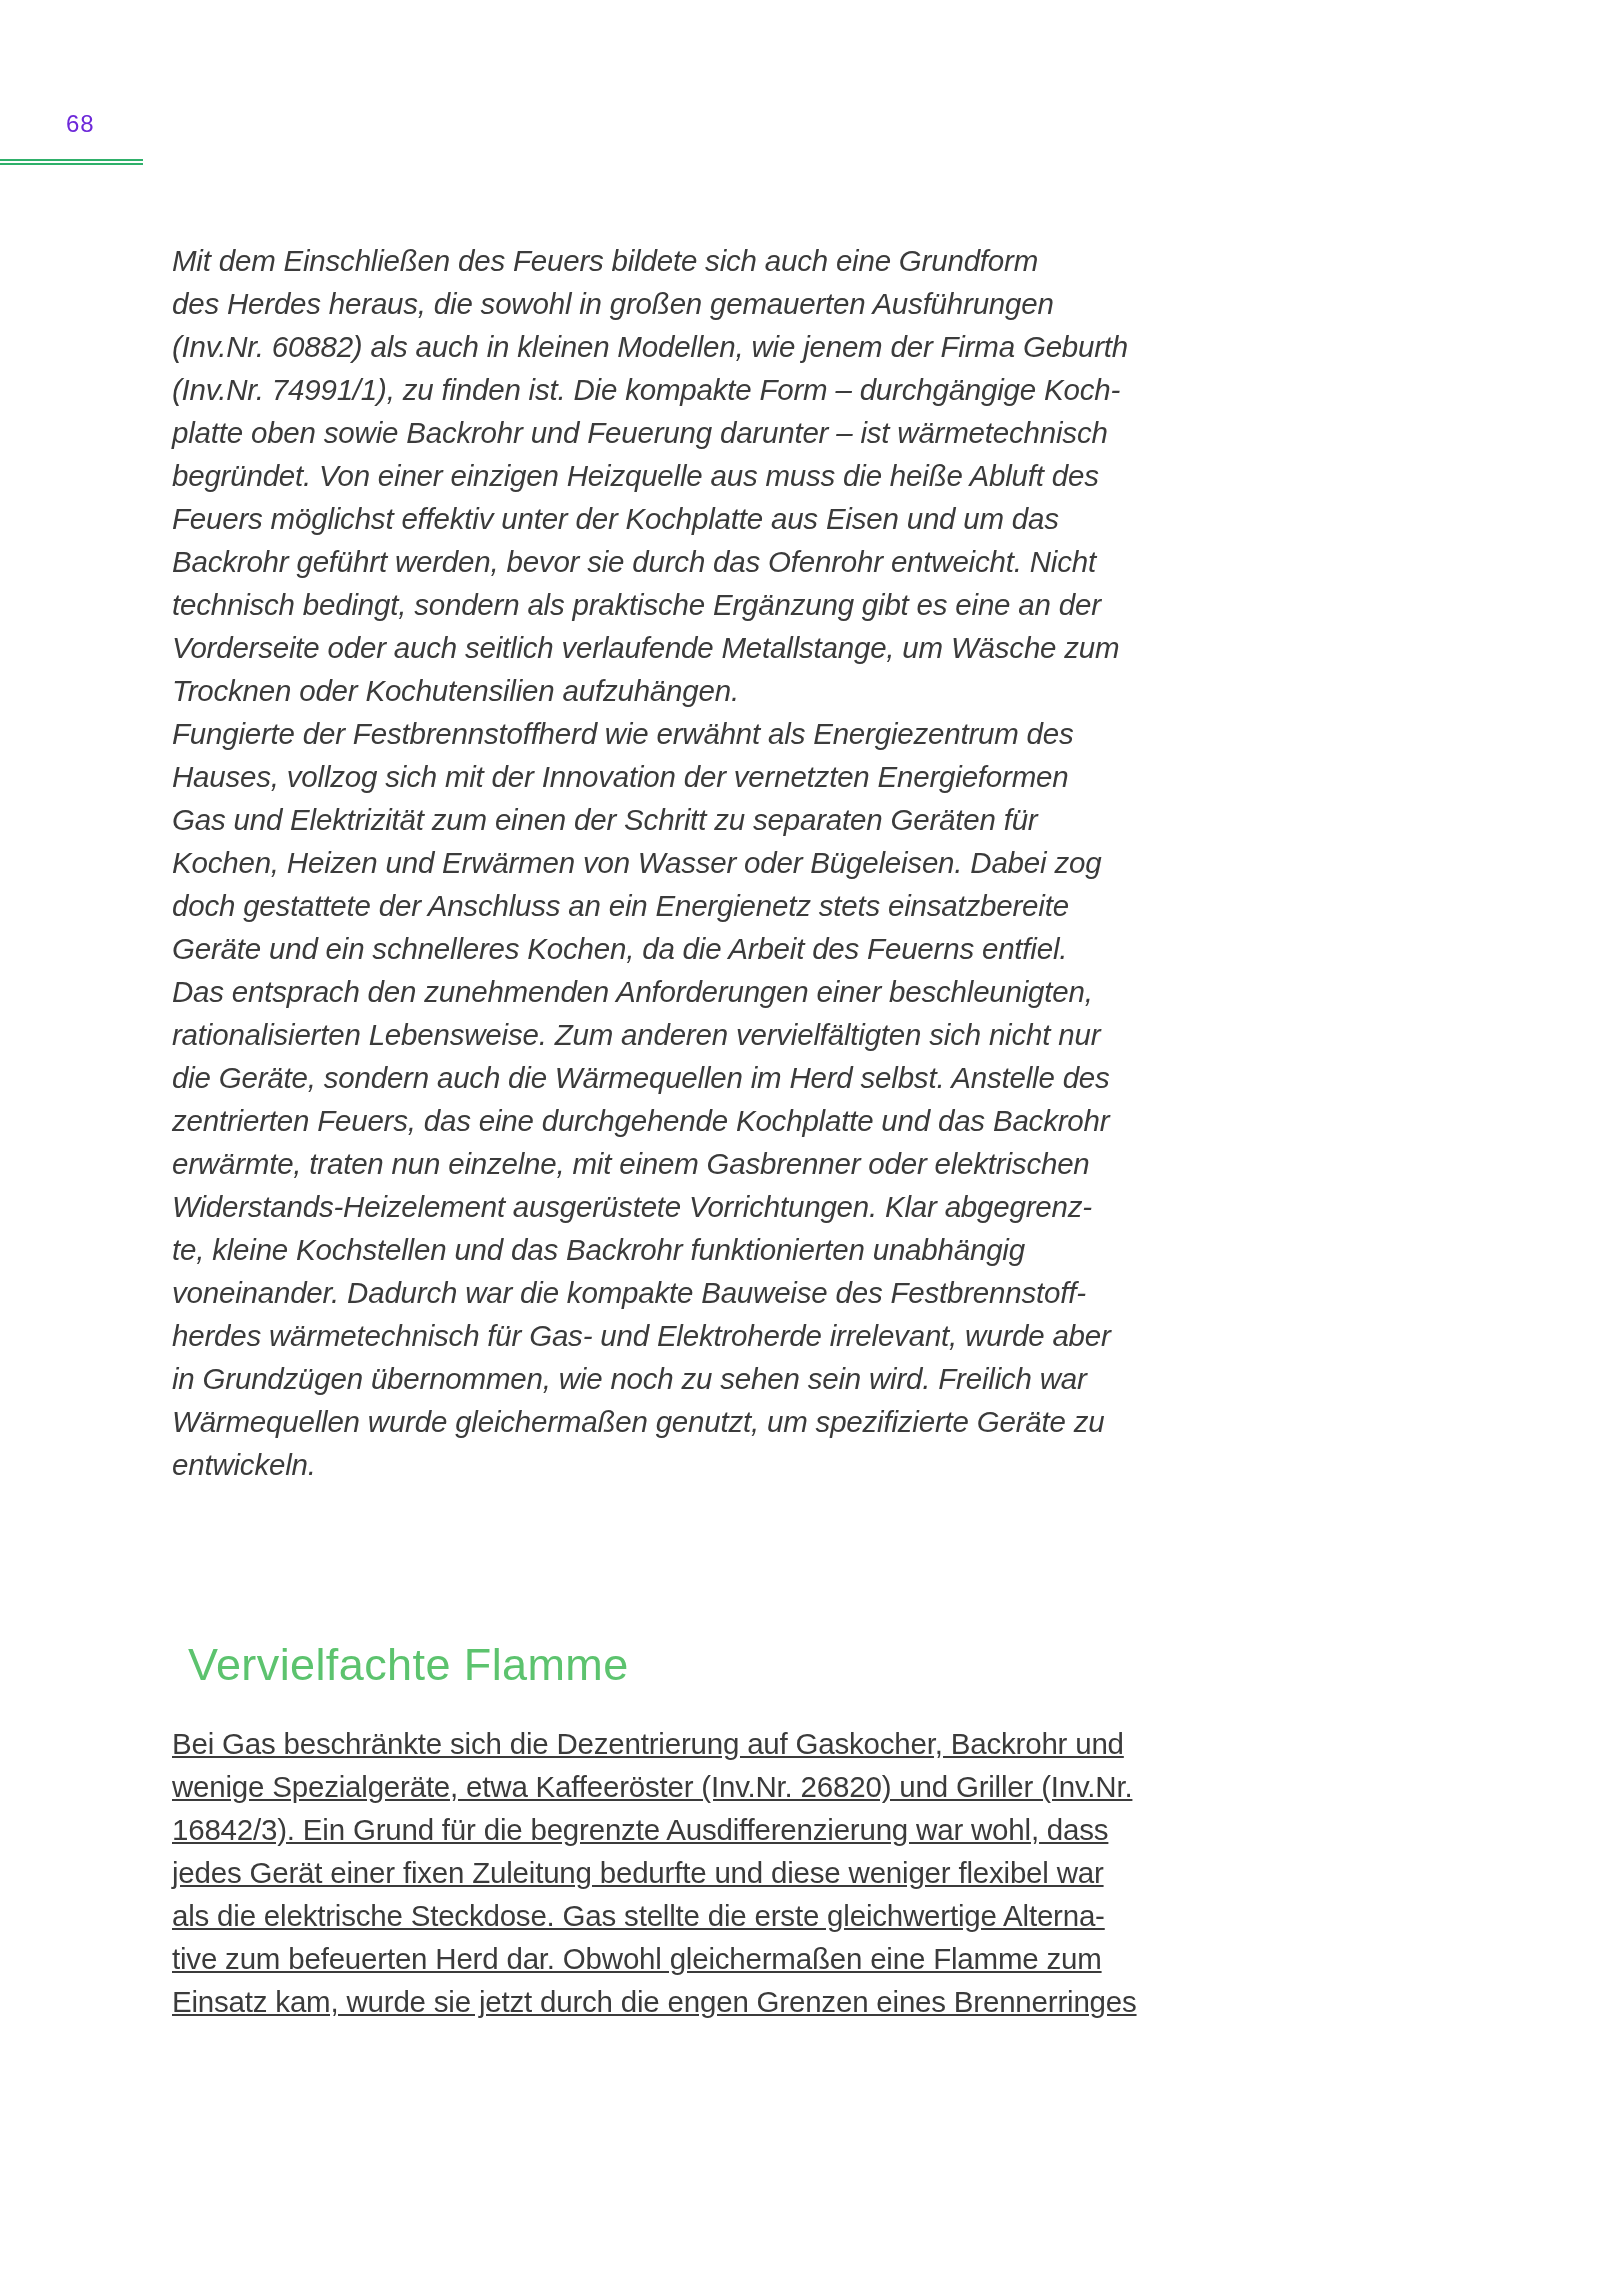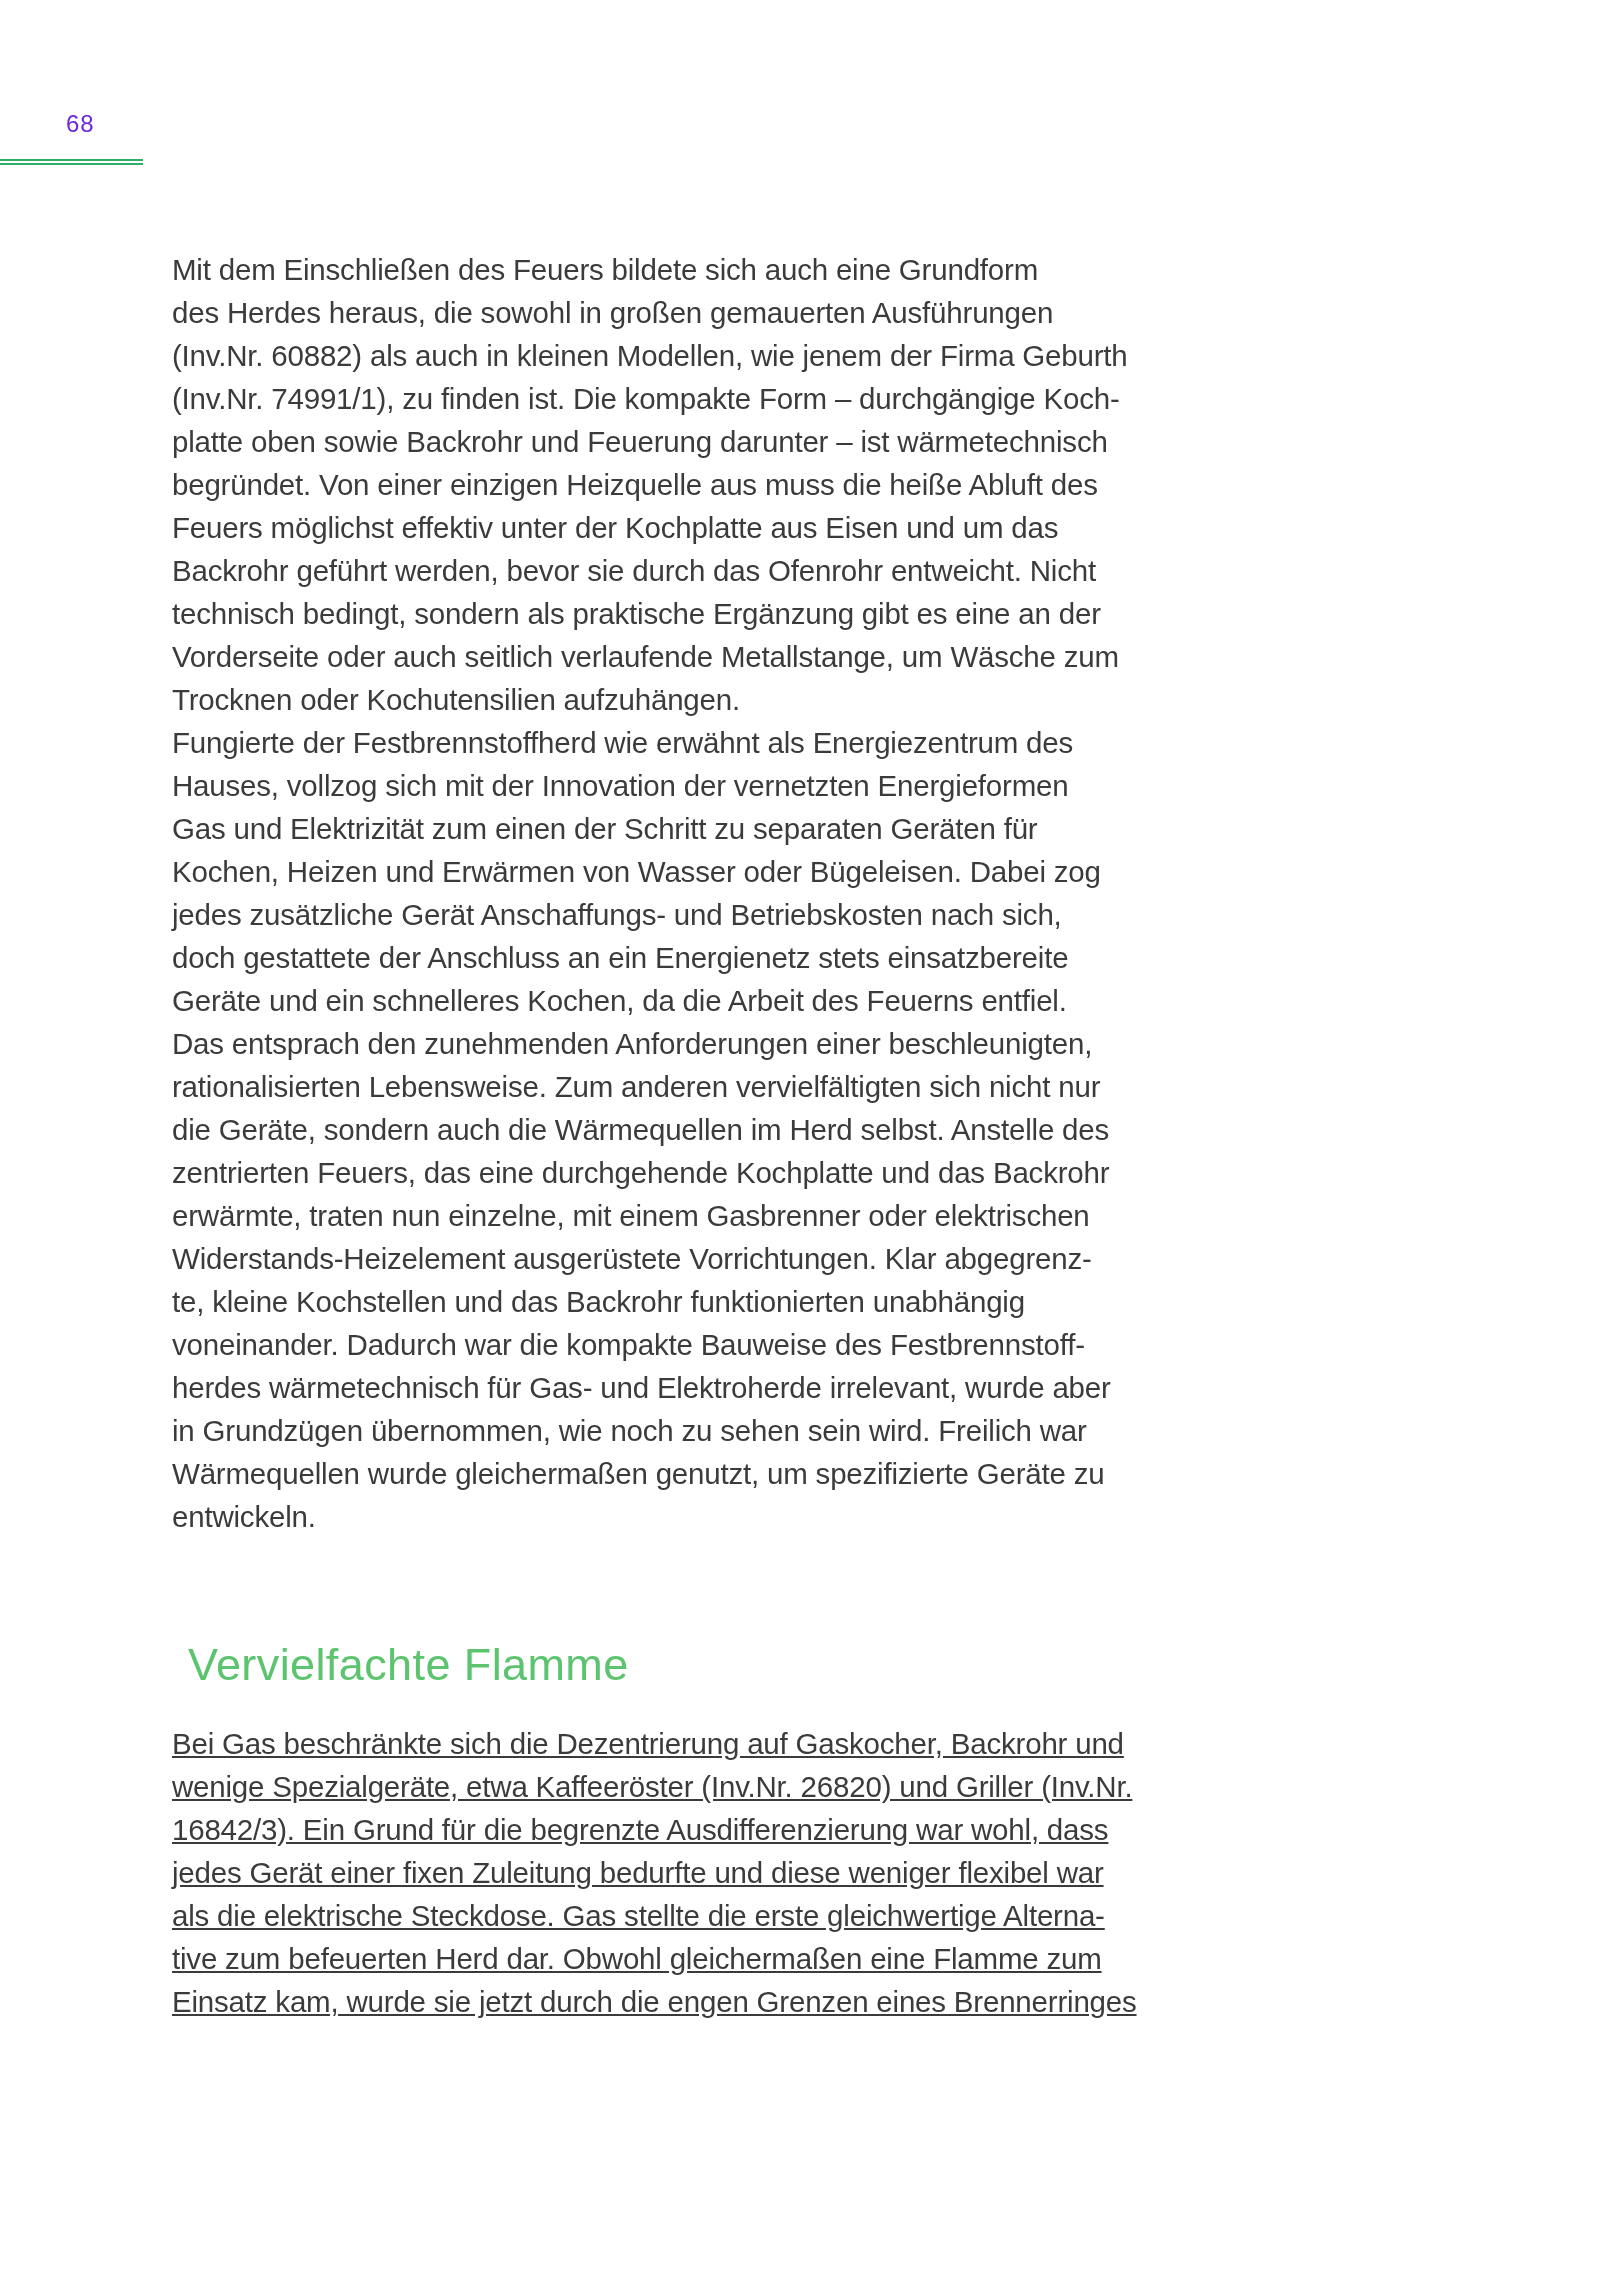--- a/index.html
+++ b/index.html
@@ -6,21 +6,21 @@
   body { width: 1618px; height: 2284px; position: relative; overflow: hidden;
          font-family: "Liberation Sans", sans-serif; }
   .page-number { position: absolute; left: 66px; top: 110px; font-size: 24px;
                  color: #6d28d9; font-weight: 300; letter-spacing: 0.8px; }
   .rule { position: absolute; left: 0; width: 143px; height: 2.4px; background: #2fb06a; }
   .rule.r1 { top: 159px; }
   .rule.r2 { top: 163px; }
   .body-text { position: absolute; left: 172px; color: #3b3b3b; font-size: 29.5px; }
   .body-text .line { display: block; height: 43px; line-height: 43px;
                      white-space: nowrap; letter-spacing: -0.2px; }
-  #block1 { top: 248px; }
+  #block1 { top: 239px; font-style: italic; }
   .section-heading { position: absolute; left: 172px; top: 1623px; margin: 16px;
                      font-size: 45px; font-weight: normal; color: #5cc36e;
                      white-space: nowrap; letter-spacing: 0.4px; }
   #block2 { top: 1722px; text-decoration: underline; }
 </style>
 </head>
 <body>
 
 <div class="page-number">68</div>
 <div class="rule r1"></div>
@@ -35,21 +35,20 @@
     <span class="line">begründet. Von einer einzigen Heizquelle aus muss die heiße Abluft des</span>
     <span class="line">Feuers möglichst effektiv unter der Kochplatte aus Eisen und um das</span>
     <span class="line">Backrohr geführt werden, bevor sie durch das Ofenrohr entweicht. Nicht</span>
     <span class="line">technisch bedingt, sondern als praktische Ergänzung gibt es eine an der</span>
     <span class="line">Vorderseite oder auch seitlich verlaufende Metallstange, um Wäsche zum</span>
     <span class="line">Trocknen oder Kochutensilien aufzuhängen.</span>
     <span class="line">Fungierte der Festbrennstoffherd wie erwähnt als Energiezentrum des</span>
     <span class="line">Hauses, vollzog sich mit der Innovation der vernetzten Energieformen</span>
     <span class="line">Gas und Elektrizität zum einen der Schritt zu separaten Geräten für</span>
     <span class="line">Kochen, Heizen und Erwärmen von Wasser oder Bügeleisen. Dabei zog</span>
-    <span class="line">jedes zusätzliche Gerät Anschaffungs- und Betriebskosten nach sich,</span>
     <span class="line">doch gestattete der Anschluss an ein Energienetz stets einsatzbereite</span>
     <span class="line">Geräte und ein schnelleres Kochen, da die Arbeit des Feuerns entfiel.</span>
     <span class="line">Das entsprach den zunehmenden Anforderungen einer beschleunigten,</span>
     <span class="line">rationalisierten Lebensweise. Zum anderen vervielfältigten sich nicht nur</span>
     <span class="line">die Geräte, sondern auch die Wärmequellen im Herd selbst. Anstelle des</span>
     <span class="line">zentrierten Feuers, das eine durchgehende Kochplatte und das Backrohr</span>
     <span class="line">erwärmte, traten nun einzelne, mit einem Gasbrenner oder elektrischen</span>
     <span class="line">Widerstands-Heizelement ausgerüstete Vorrichtungen. Klar abgegrenz-</span>
     <span class="line">te, kleine Kochstellen und das Backrohr funktionierten unabhängig</span>
     <span class="line">voneinander. Dadurch war die kompakte Bauweise des Festbrennstoff-</span>

